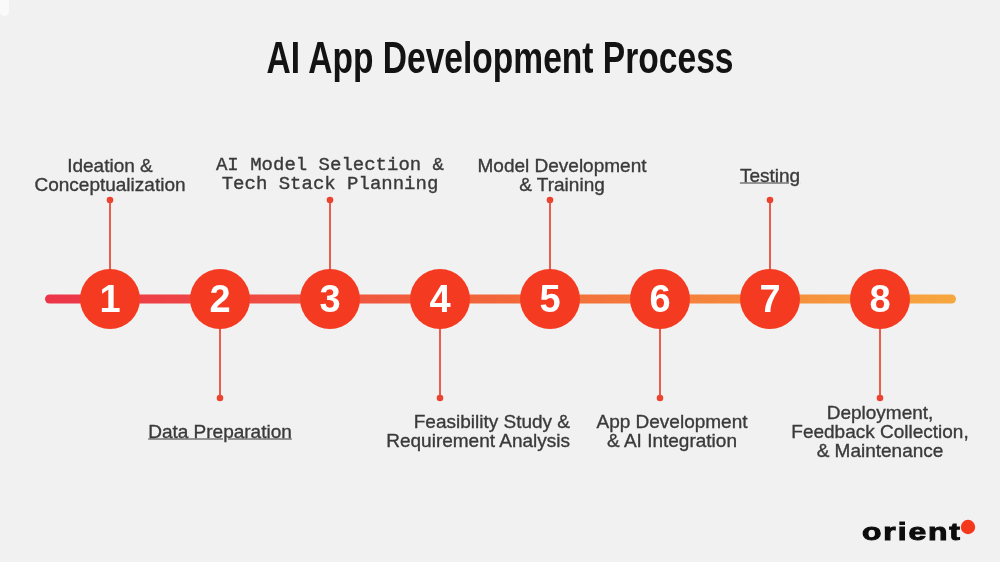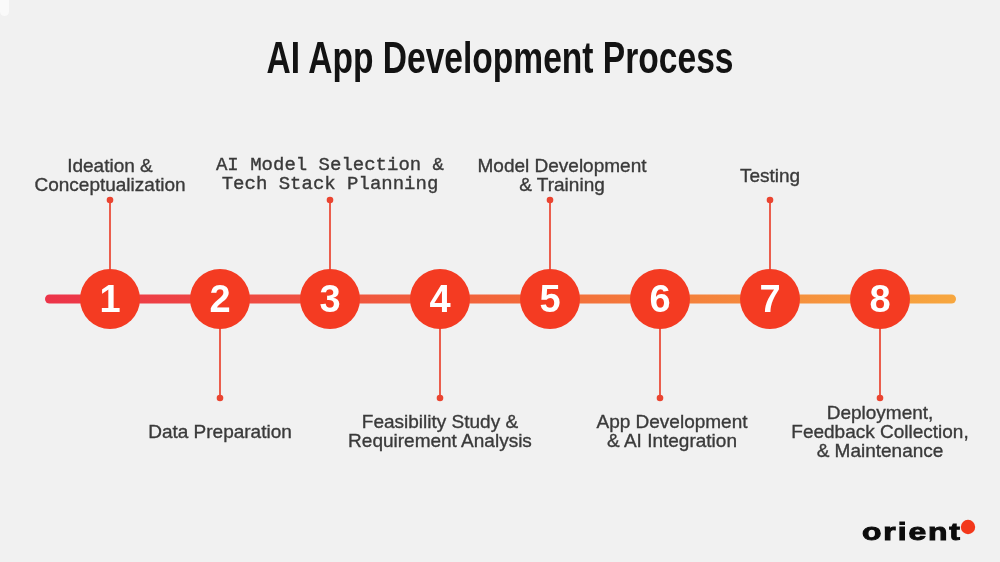--- a/index.html
+++ b/index.html
@@ -48,24 +48,24 @@
   }
 </style>
 </head>
 <body>
 <div class="corner"></div>
 <h1>AI App Development Process</h1>
 
 <div class="lbl" style="left:-20px;top:175px;">Ideation &amp;<br>Conceptualization</div>
 <div class="lbl" style="left:200px;top:175px;font-family:Liberation Mono, monospace;">AI Model Selection &amp;<br>Tech Stack Planning</div>
 <div class="lbl" style="left:432px;top:175px;">Model Development<br>&amp; Training</div>
-<div class="lbl" style="left:640px;top:175px;">Testing</div>
+<div class="lbl" style="left:640px;top:175px;text-decoration:underline;">Testing</div>
 
-<div class="lbl" style="left:90px;top:431px;">Data Preparation</div>
-<div class="lbl" style="left:310px;top:431px;">Feasibility Study &amp;<br>Requirement Analysis</div>
+<div class="lbl" style="left:90px;top:431px;text-decoration:underline;">Data Preparation</div>
+<div class="lbl" style="left:310px;top:431px;text-align:right;">Feasibility Study &amp;<br>Requirement Analysis</div>
 <div class="lbl" style="left:542px;top:431px;">App Development<br>&amp; AI Integration</div>
 <div class="lbl" style="left:750px;top:431px;">Deployment,<br>Feedback Collection,<br>&amp; Maintenance</div>
 
 <svg width="1000" height="562" style="position:absolute;left:0;top:0;" xmlns="http://www.w3.org/2000/svg">
   <defs>
     <linearGradient id="tl" x1="45" y1="0" x2="956" y2="0" gradientUnits="userSpaceOnUse">
       <stop offset="0" stop-color="#ec3449"></stop>
       <stop offset="0.5" stop-color="#f2663a"></stop>
       <stop offset="1" stop-color="#f7a73f"></stop>
     </linearGradient>

